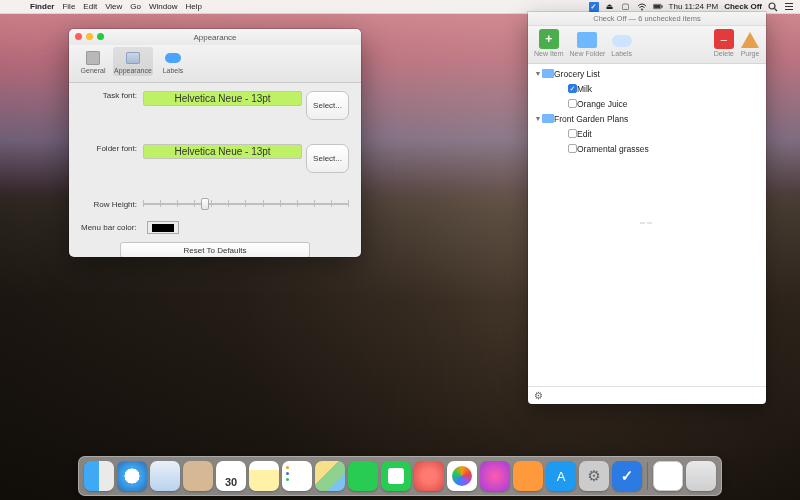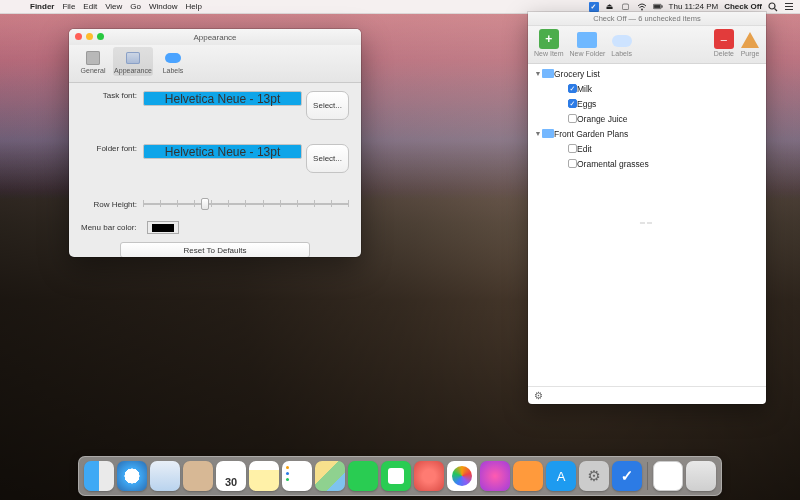--- a/index.html
+++ b/index.html
@@ -67,22 +67,22 @@
 .toolbar .tab.selected { background: rgba(0,0,0,0.08); }
 .toolbar .tab .ticon { height:18px; display:flex; align-items:center; justify-content:center; }
 .ticon-general { width:14px; height:14px; background:#b8b8b8; border-radius:2px; box-shadow: inset 0 0 0 1px #999; }
 .ticon-appearance { width:14px; height:12px; background:linear-gradient(#cfd8e6,#a8b9d6); border-radius:2px; box-shadow: inset 0 0 0 1px #8aa0c6; }
 .ticon-labels { width:16px; height:10px; background:#4aa3ff; border-radius:5px; }
 
 .prefs-body { padding: 8px 12px; font-size:8px; color:#333; }
 .row { display:flex; align-items:flex-start; margin-bottom:24px; }
 .row .label { width:62px; text-align:right; padding-right:6px; }
 .row .field {
-  flex:1; height:15px; background:#0ea5e9; border:1px solid #c4c4c4; border-radius:2px;
-  display:flex; align-items:center; justify-content:center; font-size:12px; margin-right:4px;
+  flex:1; height:15px; background:#bef264; border:1px solid #c4c4c4; border-radius:2px;
+  display:flex; align-items:center; justify-content:center; font-size:10px; margin-right:4px;
 }
 .row .btn {
   height:29px; padding:0 6px; background:linear-gradient(#fff,#f0f0f0);
   border:1px solid #c4c4c4; border-radius:7px; font-size:8px; display:flex; align-items:center;
 }
 .slider-row { display:flex; align-items:center; margin: 4px 0 10px; }
 .slider-row .label { width:62px; text-align:right; padding-right:6px; }
 .slider {
   flex:1; height:14px; position:relative;
 }
@@ -334,24 +334,20 @@
         <div class="folder-row">
           <span class="disclosure">▼</span>
           <span class="folder-icon"></span>
           <span>Grocery List</span>
         </div>
         <div class="item-row">
           <span class="checkbox checked">✓</span>
           <span>Milk</span>
         </div>
         <div class="item-row">
-          <span class="checkbox checked">✓</span>
-          <span>Eggs</span>
-        </div>
-        <div class="item-row">
           <span class="checkbox"></span>
           <span>Orange Juice</span>
         </div>
         <div class="folder-row">
           <span class="disclosure">▼</span>
           <span class="folder-icon"></span>
           <span>Front Garden Plans</span>
         </div>
         <div class="item-row">
           <span class="checkbox"></span>

